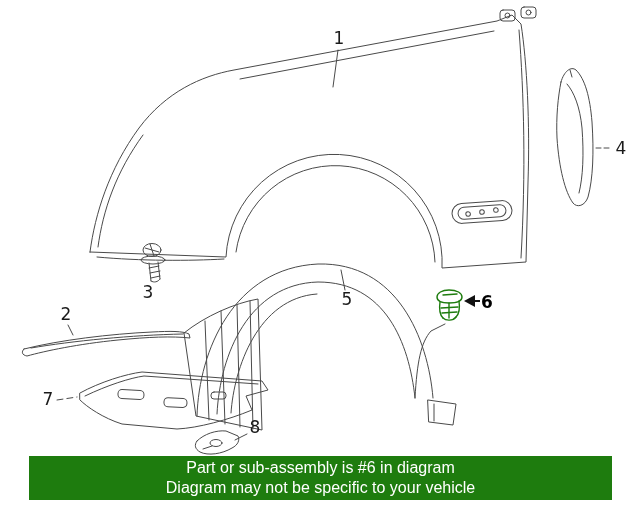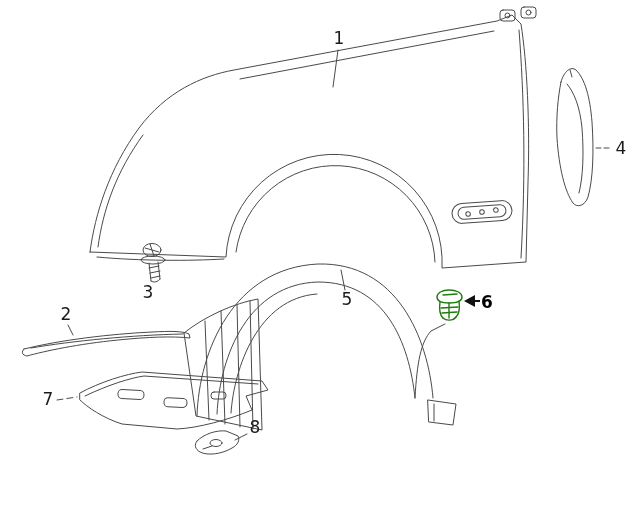--- a/index.html
+++ b/index.html
@@ -156,14 +156,18 @@
     <g>
       <path class="ln" d="M197 441 C204 434 216 430 226 431 L238 436 C240 440 238 445 232 448 C222 454 208 456 200 452 C195 449 194 445 197 441 Z"></path>
       <ellipse class="ln" cx="216" cy="443" rx="6" ry="3.5"></ellipse>
       <path class="ln" d="M203 449 L212 446"></path>
       <line class="ln" x1="247" y1="434" x2="235" y2="440"></line>
       <text class="callout" x="255" y="433">8</text>
     </g>
 
   </svg>
 
+  <div class="banner">
+    <div>Part or sub-assembly is #6 in diagram</div>
+    <div>Diagram may not be specific to your vehicle</div>
+  </div>
 
 </div>
 
 </body></html>

